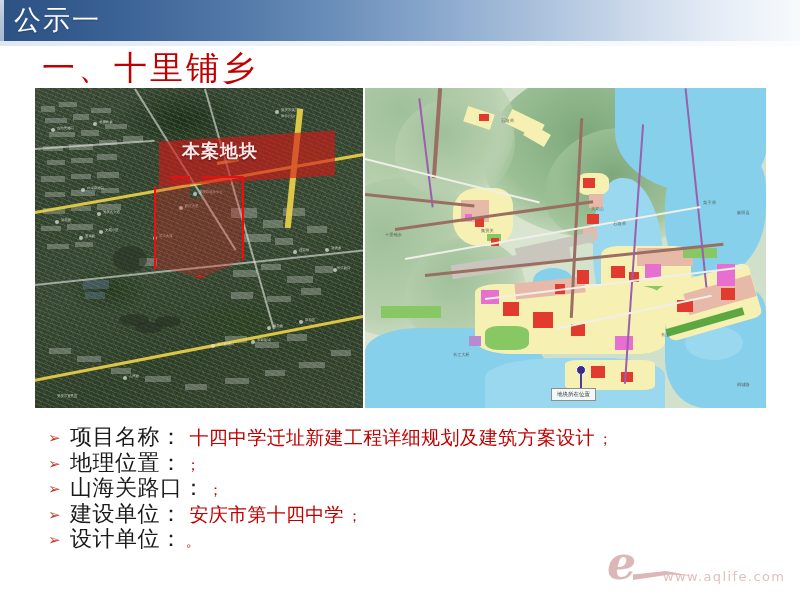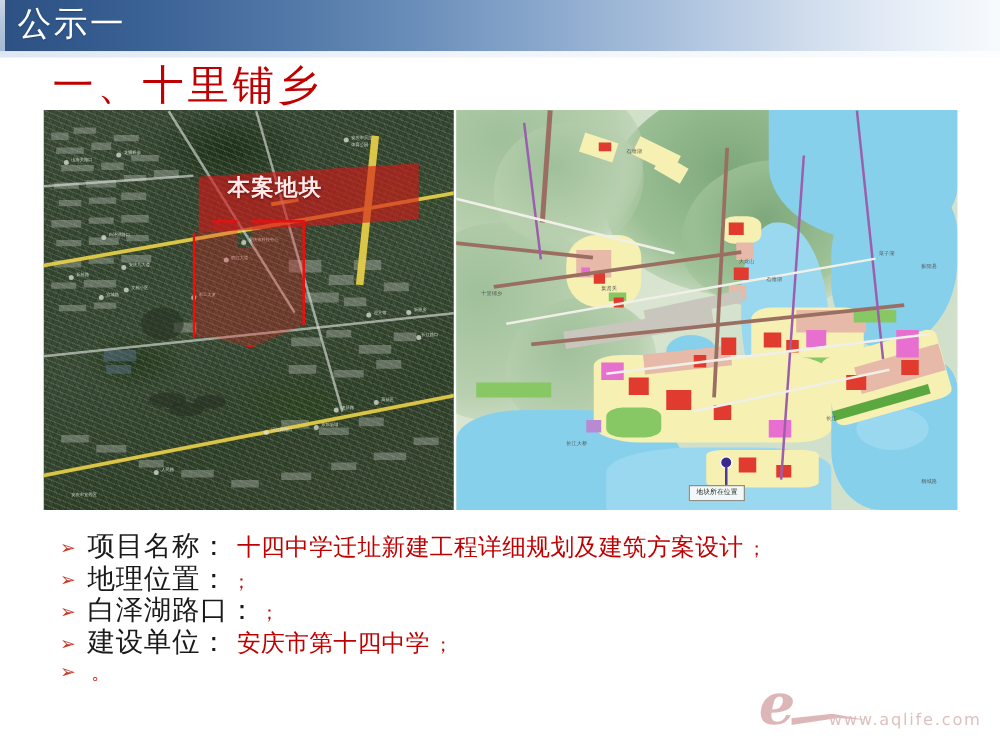--- a/index.html
+++ b/index.html
@@ -435,33 +435,34 @@
     </div>
 
     <div class="fact-row">
       <span class="bullet">➢</span>
       <span class="fact-label">地理位置：</span>
       <span class="fact-tail">；</span>
     </div>
 
     <div class="fact-row">
       <span class="bullet">➢</span>
-      <span class="fact-label">白泽湖路口：</span>
+      <span class="fact-label">山海关路口：</span>
       <span class="fact-tail">；</span>
     </div>
 
     <div class="fact-row">
       <span class="bullet">➢</span>
       <span class="fact-label">建设单位：</span>
       <span class="fact-value">安庆市第十四中学</span>
       <span class="fact-tail">；</span>
     </div>
 
     <div class="fact-row">
       <span class="bullet">➢</span>
+      <span class="fact-label">设计单位：</span>
       <span class="fact-tail">。</span>
     </div>
   </div>
 
   <div class="watermark">
     <div class="wm-e">e</div>
     <div class="wm-swoosh"></div>
     <div class="wm-url">www.aqlife.com</div>
   </div>
 

